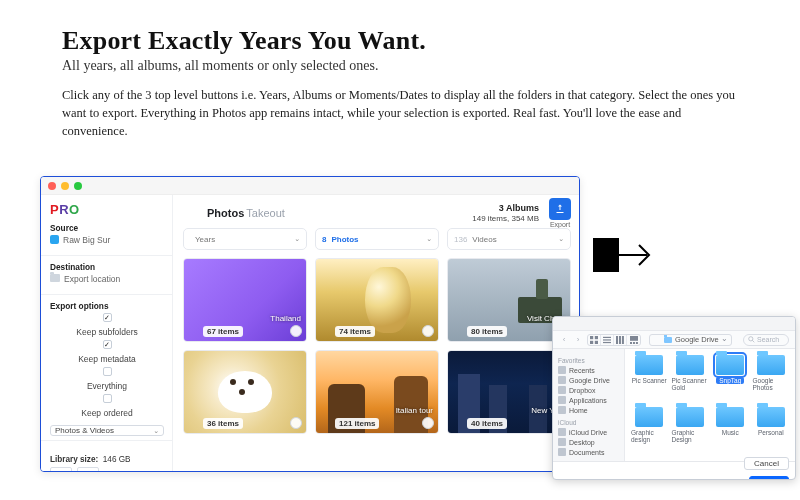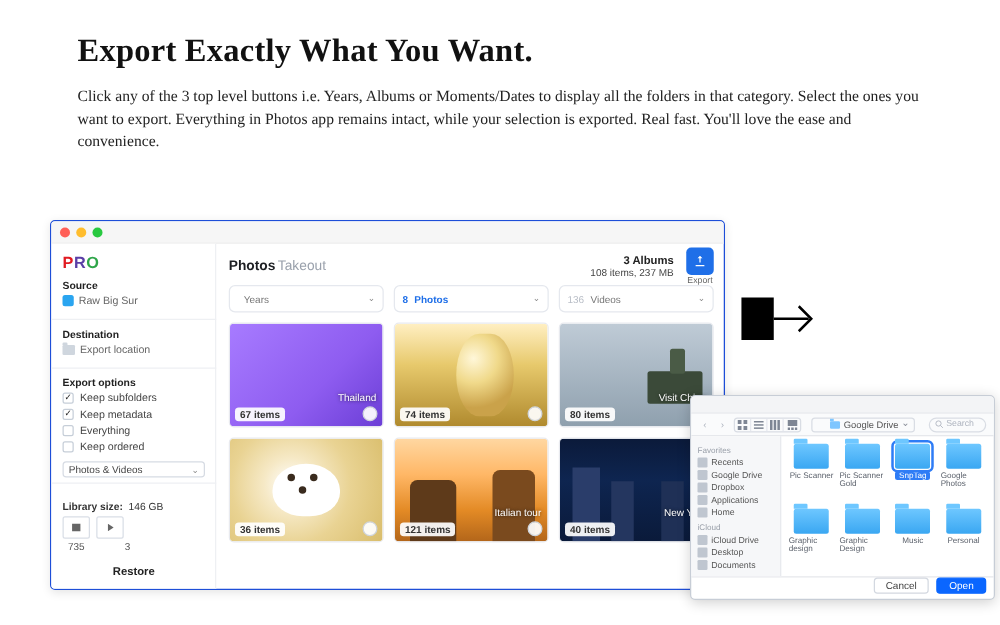--- a/index.html
+++ b/index.html
@@ -17,58 +17,58 @@
   .tbar { height:18px; background:#f6f6f6; border-bottom:1px solid #eee; display:flex; align-items:center; padding:0 7px; gap:5px; }
   .tdot { width:8px; height:8px; border-radius:50%; }
   .tdot.r{background:#ff5f57;} .tdot.y{background:#ffbd2e;} .tdot.g{background:#28c940;}
 
   .appbody { display:flex; height:calc(100% - 18px); }
 
   .sidebar { width:132px; background:#fff; border-right:1px solid #eef0f3; padding:7px 8px 6px 9px; font-size:8.5px; color:#555; display:flex; flex-direction:column; }
   .logo { font-weight:800; font-size:13px; letter-spacing:.5px; margin-bottom:6px; }
   .logo .p{color:#e11b22;} .logo .r{color:#5a3ea6;} .logo .o{color:#2fa64a;}
   .slabel { font-weight:700; color:#222; font-size:8.3px; margin-bottom:2px; }
-  .srow { display:flex; align-items:flex-end; gap:4px; margin-bottom:6px; color:#666;}
+  .srow { display:flex; align-items:flex-start; gap:4px; margin-bottom:6px; color:#666;}
   .swatch { width:9px; height:9px; border-radius:2px; background:#2aa5f0; flex:0 0 auto; }
   .folder { width:10px; height:8px; background:#cfd6de; border-radius:1px; flex:0 0 auto; position:relative; }
   .folder:before{content:"";position:absolute;top:-2px;left:0;width:4px;height:2px;background:#cfd6de;border-radius:1px 1px 0 0;}
   .sidebar hr { border:none; border-top:1px solid #eef0f3; margin:4px -9px 6px -9px; }
   .check { width:9px; height:9px; border:1px solid #c6ced8; border-radius:2px; display:inline-flex; align-items:center; justify-content:center; font-size:7px; color:#666; background:#fff;}
   .check.on:after{content:"✓"; font-size:7px; color:#222;}
-  .optrow { display:flex; align-items:center; gap:5px; margin-bottom:3px; color:#444;}
+  .optrow { display:flex; align-items:center; gap:5px; margin-bottom:3px; color:#444;flex-direction:column;}
   .select { margin-top:4px; height:13px; border:1px solid #d6dbe3; border-radius:3px; display:flex; align-items:center; justify-content:space-between; padding:0 4px; font-size:8px; color:#444;}
   .chev { font-size:7px; color:#888; }
   .libsize { margin-top:8px; font-size:8.2px; color:#333; }
   .thumbs { display:flex; gap:5px; margin-top:3px; }
   .minit { width:22px; height:18px; border:1px solid #d9dee6; border-radius:2px; display:flex; align-items:center; justify-content:center; font-size:8px; color:#555;}
   .minit svg{width:10px;height:10px;fill:#666;}
   .counts { display:flex; gap:19px; font-size:8px; color:#555; margin-top:2px;}
   .counts span{ width:22px; text-align:center;}
   .restore { margin-top:auto; align-self:center; font-size:9px; font-weight:700; color:#222; padding:3px 8px; }
 
   .main { flex:1; padding:5px 8px 8px 10px; display:flex; flex-direction:column; min-width:0;}
   .mhead { display:flex; align-items:center; justify-content:space-between; height:26px; }
-  .mtitle { font-size:11px; color:#9aa1ac; }
+  .mtitle { font-size:11px; color:#9aa1ac;margin-left:24px; }
   .mtitle .first { color:#1c1e22; font-weight:700; margin-right:2px;}
   .mstats { font-size:8px; color:#444; text-align:right; line-height:1.2; margin-right:4px;}
   .mstats .lbl { font-weight:700; font-size:9px; color:#222;}
   .export { width:22px; height:22px; background:#1f6fe8; border-radius:4px; display:flex; align-items:center; justify-content:center; position:relative;}
   .export svg{width:12px;height:12px;fill:#fff;}
   .explabel { font-size:7px; color:#666; text-align:center; margin-top:1px;}
 
   .tabs { display:flex; gap:8px; margin-top:2px; }
   .tab { flex:1; height:22px; background:#fff; border:1px solid #e5e8ee; border-radius:5px; display:flex; align-items:center; padding:0 6px; justify-content:space-between; font-size:8px; color:#777;}
   .tab .cnt { color:#b9bec7; font-size:8px; margin-right:5px;}
   .tab .cnt.active{ color:#1f6fe8; font-weight:700;}
   .tab .name.active{ color:#1f6fe8; font-weight:700;}
 
   .grid { margin-top:8px; display:grid; grid-template-columns:repeat(3,1fr); gap:8px; }
   .tile { position:relative; height:84px; border-radius:4px; overflow:hidden; border:1px solid #e8eaef; }
   .thumb { position:absolute; inset:0; }
-  .badge { position:absolute; left:4px; bottom:4px; background:rgba(255,255,255,.92); border-radius:3px; padding:1px 4px; font-size:8px; color:#333; font-weight:600;}
+  .badge { position:absolute; left:19px; bottom:4px; background:rgba(255,255,255,.92); border-radius:3px; padding:1px 4px; font-size:8px; color:#333; font-weight:600;}
   .chk { position:absolute; right:4px; bottom:4px; width:12px; height:12px; border-radius:50%; background:rgba(255,255,255,.92); border:1px solid #cfd4db;}
   .cap { position:absolute; right:5px; bottom:18px; font-size:8px; color:#fff; text-shadow:0 0 3px rgba(0,0,0,.7); font-weight:400;}
   
   .t1{background:linear-gradient(135deg,#a77bff 0%,#8e5cf0 60%,#6b3ed6 100%);}
   .t2{background:linear-gradient(180deg,#ffefc2 0%,#e7c96c 40%,#b08a2e 100%);}
   .t2:after{content:"";position:absolute;left:40%;top:10%;width:38%;height:80%;background:radial-gradient(circle at 30% 30%,#fff7d9 0%,#f0d98a 35%,#caa24a 70%);border-radius:40%/50%;}
   .t3{background:linear-gradient(180deg,#bfcbd6 0%,#8fa0ae 100%);}
   .t3:before{content:"";position:absolute;right:8px;bottom:18px;width:44px;height:26px;background:#3b4a39;border-radius:2px;}
   .t3:after{content:"";position:absolute;right:22px;bottom:42px;width:12px;height:20px;background:#4a5b46;border-radius:2px;}
   .t4{background:radial-gradient(circle at 40% 45%,#fff 0%,#f6e9c6 25%,#e9d393 55%,#d9bd6b 100%);}
@@ -104,30 +104,31 @@
   .fside { width:72px; background:#f6f7f9; border-right:1px solid #e8eaee; padding:4px 5px; font-size:7px; color:#6b7280; overflow:hidden;}
   .fgroup { color:#9aa0aa; font-size:6.5px; margin:4px 0 1px 0;}
   .fitem { display:flex; align-items:center; gap:3px; padding:1px 0; color:#555;}
   .ficon { width:8px; height:8px; background:#bfc6d0; border-radius:1px; }
   .fcontent { flex:1; display:grid; grid-template-columns:repeat(4,1fr); grid-auto-rows:48px; gap:4px; padding:6px;}
   .fc { display:flex; flex-direction:column; align-items:center; gap:2px; font-size:6.5px; color:#5d636d; }
   .fc .fld { width:28px; height:20px; background:linear-gradient(180deg,#6ec7ff 0%,#3aa7f2 100%); border-radius:2px; position:relative;}
   .fc .fld:before{content:"";position:absolute;top:-4px;left:0;width:11px;height:4px;background:#6ec7ff;border-radius:1px 1px 0 0;}
   .fc.sel .fld{outline:2px solid #2e7cf6; outline-offset:1px;}
   .fc.sel span{ background:#2e7cf6; color:#fff; border-radius:2px; padding:0 3px;}
-  .ffoot { height:28px; border-top:1px solid #e6e8ec; display:flex; align-items:flex-start; justify-content:flex-end; padding:0 6px; gap:6px;}
+  .ffoot { height:28px; border-top:1px solid #e6e8ec; display:flex; align-items:flex-end; justify-content:flex-end; padding:0 6px; gap:6px;flex-direction:column;}
   .fbtn { font-size:8px; padding:1px 9px; border-radius:3px; border:1px solid #d3d8e0; background:#fff; color:#444;}
   .fbtn.primary { background:#0a66ff; border-color:#0a66ff; color:#fff;}
 </style>
 </head>
 <body>
 <div class="page">
 
 <div class="copy">
-  <h1 class="headline">Export Exactly What You Want.</h1>
+  <h1 class="headline">Export Exactly Years You Want.</h1>
+  <div class="sub">All years, all albums, all moments or only selected ones.</div>
   <p class="body">Click any of the 3 top level buttons i.e. Years, Albums or Moments/Dates to display all the folders in that category. Select the ones you want to export. Everything in Photos app remains intact, while your selection is exported. Real fast. You'll love the ease and convenience.</p>
 </div>
 
 <div class="appwin">
   <div class="tbar">
     <span class="tdot r"></span>
     <span class="tdot y"></span>
     <span class="tdot g"></span>
   </div>
   <div class="appbody">
@@ -190,21 +191,21 @@
 
       <div class="restore">Restore</div>
     </aside>
 
     <section class="main">
       <div class="mhead">
         <div class="mtitle"><span class="first">Photos</span><span>Takeout</span></div>
         <div style="display:flex;align-items:center;gap:6px;">
           <div class="mstats">
             <div class="lbl">3 Albums</div>
-            <div>108 items, 237 MB</div>
+            <div>149 items, 354 MB</div>
           </div>
           <div>
             <div class="export">
               <svg viewBox="0 0 24 24">
                     <path d="M12 3l4 4h-3v7h-2V7H8l4-4zM5 18h14v2H5z"></path>
                   </svg>
             </div>
             <div class="explabel">Export</div>
           </div>
         </div>

